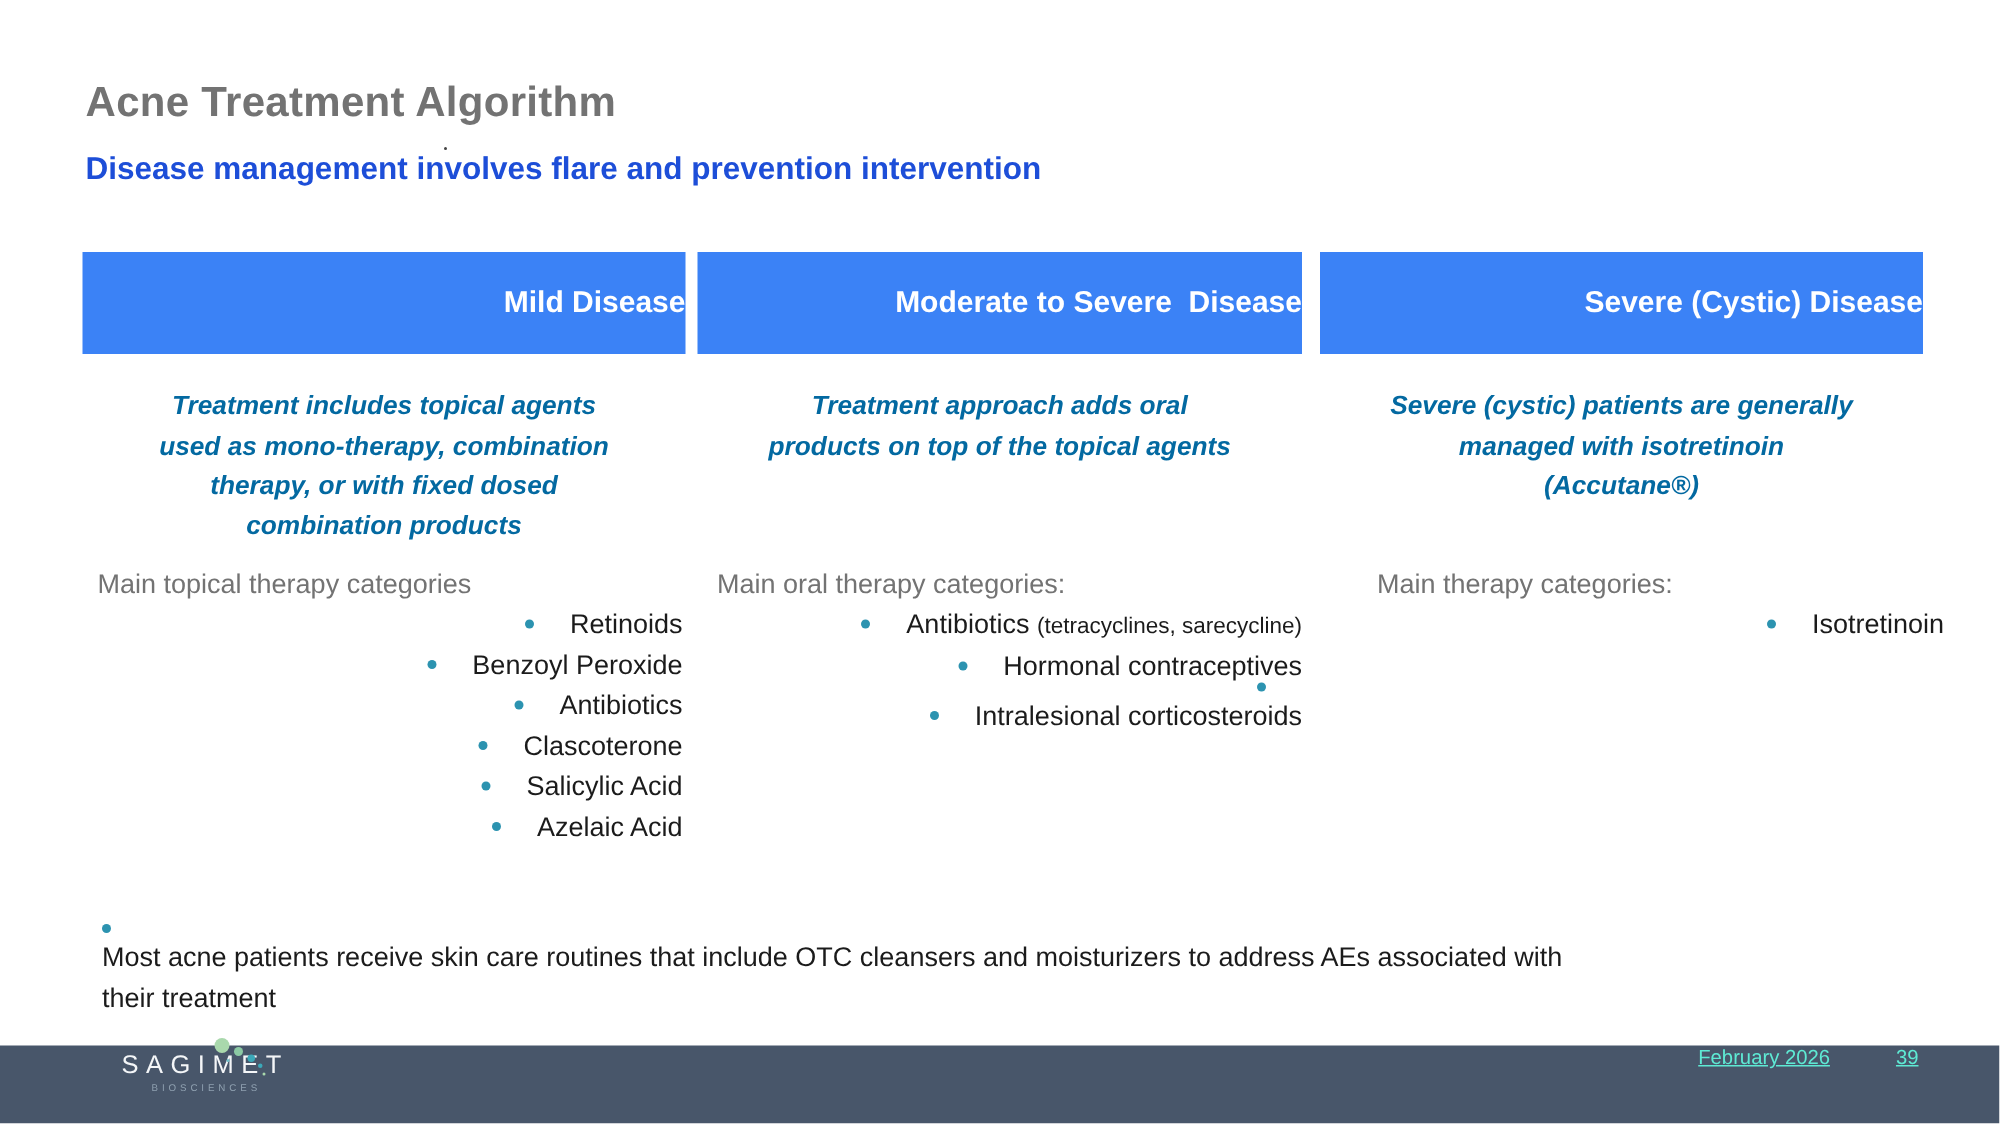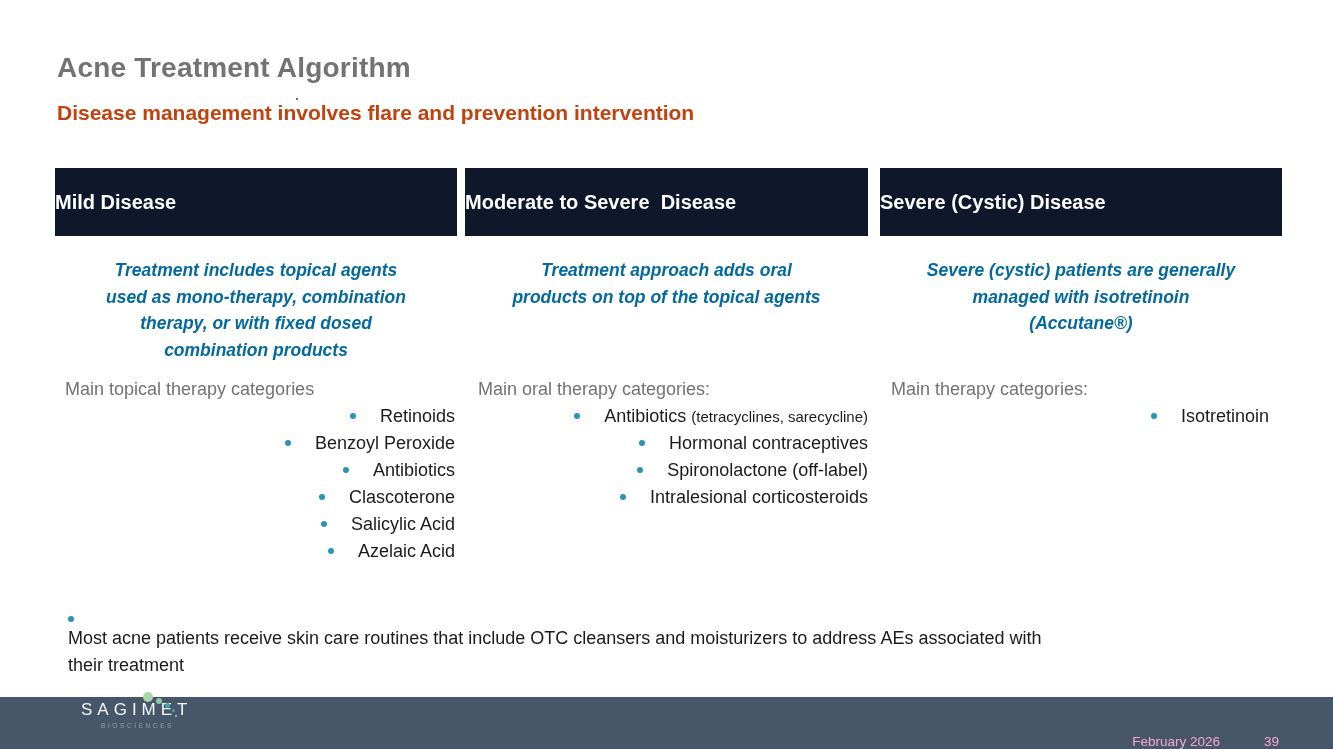--- a/index.html
+++ b/index.html
@@ -13,38 +13,38 @@
   }
 
   
   .slide-title {
     position: absolute; left: 57px; top: 52px;
     font-size: 28px; font-weight: bold; color: #737373;
     letter-spacing: 0.2px;
   }
   .slide-subtitle {
     position: absolute; left: 57px; top: 101px;
-    font-size: 21px; font-weight: bold; color: #c2410c;
+    font-size: 21px; font-weight: bold; color: #1d4ed8;
   }
   .stray-mark {
     position: absolute; left: 296px; top: 98px;
     width: 2px; height: 2px; border-radius: 50%;
     background: #444;
   }
 
   
   .column { position: absolute; top: 168px; }
   .col-1 { left: 55px;  width: 402px; }
   .col-2 { left: 465px; width: 403px; }
   .col-3 { left: 880px; width: 402px; }
 
   .column-header {
     height: 68px;
-    background: #0f172a;
-    display: flex; align-items: center; justify-content: flex-start;
+    background: #3b82f6;
+    display: flex; align-items: center; justify-content: flex-end;
   }
   .column-header span {
     color: #ffffff; font-weight: bold; font-size: 20px;
     white-space: pre-wrap;
   }
   .column-desc {
     margin: 21px auto 0 auto;
     width: 386px;
     text-align: center;
     color: #0369a1;
@@ -52,21 +52,21 @@
     font-size: 17.5px;
     line-height: 26.5px;
     white-space: pre-line;
     font-style: italic;
   }
 
   
   .list-block { position: absolute; top: 208px; }
   .col-1 .list-block { left: 10px; width: 390px; }
   .col-2 .list-block { left: 13px; width: 390px; }
-  .col-3 .list-block { left: 11px; width: 378px; }
+  .col-3 .list-block { left: 38px; width: 378px; }
 
   .list-title {
     font-size: 18px; line-height: 27px; color: #737373;
   }
   .list-item {
     display: flex; align-items: baseline;
     font-size: 18px; line-height: 27px; color: #1b1b1b; justify-content: flex-end;
   }
   .bullet {
     flex: 0 0 auto;
@@ -103,22 +103,22 @@
   .logo-dots span { position: absolute; border-radius: 50%; display: block; }
   .logo-dot-1 { width: 10px; height: 10px; background: #a9d8ac; left: 62px; top: -8px; }
   .logo-dot-2 { width: 6px;  height: 6px;  background: #8cc9a4; left: 75px; top: -2px; }
   .logo-dot-3 { width: 5px;  height: 5px;  background: #3ba8b8; left: 84px; top: 3px; }
   .logo-dot-4 { width: 3px;  height: 3px;  background: #3ba8b8; left: 91px; top: 9px; }
   .logo-dot-5 { width: 2px;  height: 2px;  background: #6fbfc9; left: 70px; top: 6px; }
   .logo-dot-6 { width: 2px;  height: 2px;  background: #a9d8ac; left: 94px; top: 15px; }
 
   .footer-right {
     position: absolute; right: 54px; top: 0; height: 52px;
-    display: flex; align-items: flex-end; gap: 44px;
-    color: #f9a8d4; font-size: 13.5px;
+    display: flex; align-items: flex-start; gap: 44px;
+    color: #5eead4; font-size: 13.5px; text-decoration: underline;
   }
 </style>
 </head>
 <body>
 
 <div class="slide-title">Acne Treatment Algorithm</div>
 <div class="slide-subtitle">Disease management involves flare and prevention intervention</div>
 <div class="stray-mark"></div>
 
 <div class="column col-1">
@@ -169,21 +169,20 @@
     <div class="list-item">
       <span class="bullet"></span>
       <span><span>Antibiotics </span><span class="note">(tetracyclines, sarecycline)</span></span>
     </div>
     <div class="list-item">
       <span class="bullet"></span>
       <span>Hormonal contraceptives</span>
     </div>
     <div class="list-item">
       <span class="bullet"></span>
-      <span>Spironolactone (off-label)</span>
     </div>
     <div class="list-item">
       <span class="bullet"></span>
       <span>Intralesional corticosteroids</span>
     </div>
   </div>
 </div>
 
 <div class="column col-3">
   <div class="column-header">

